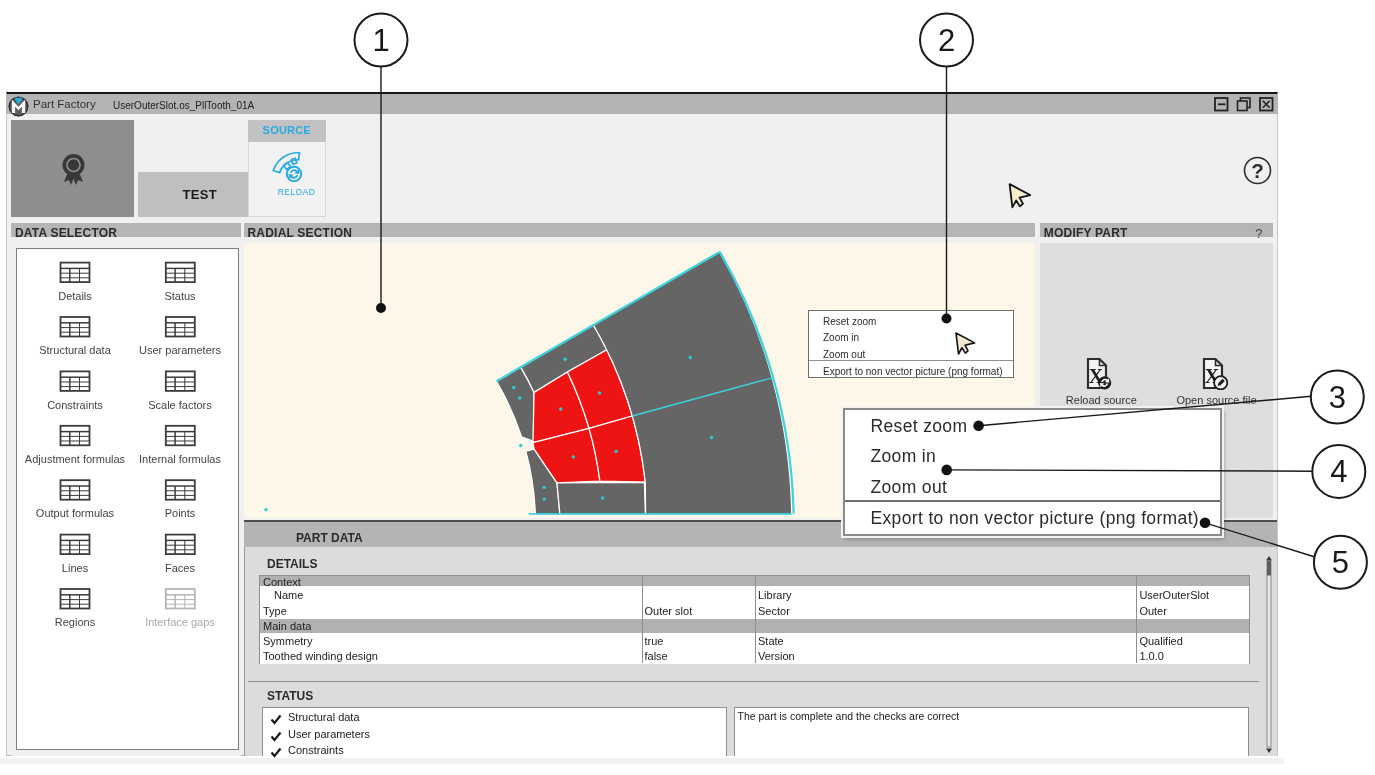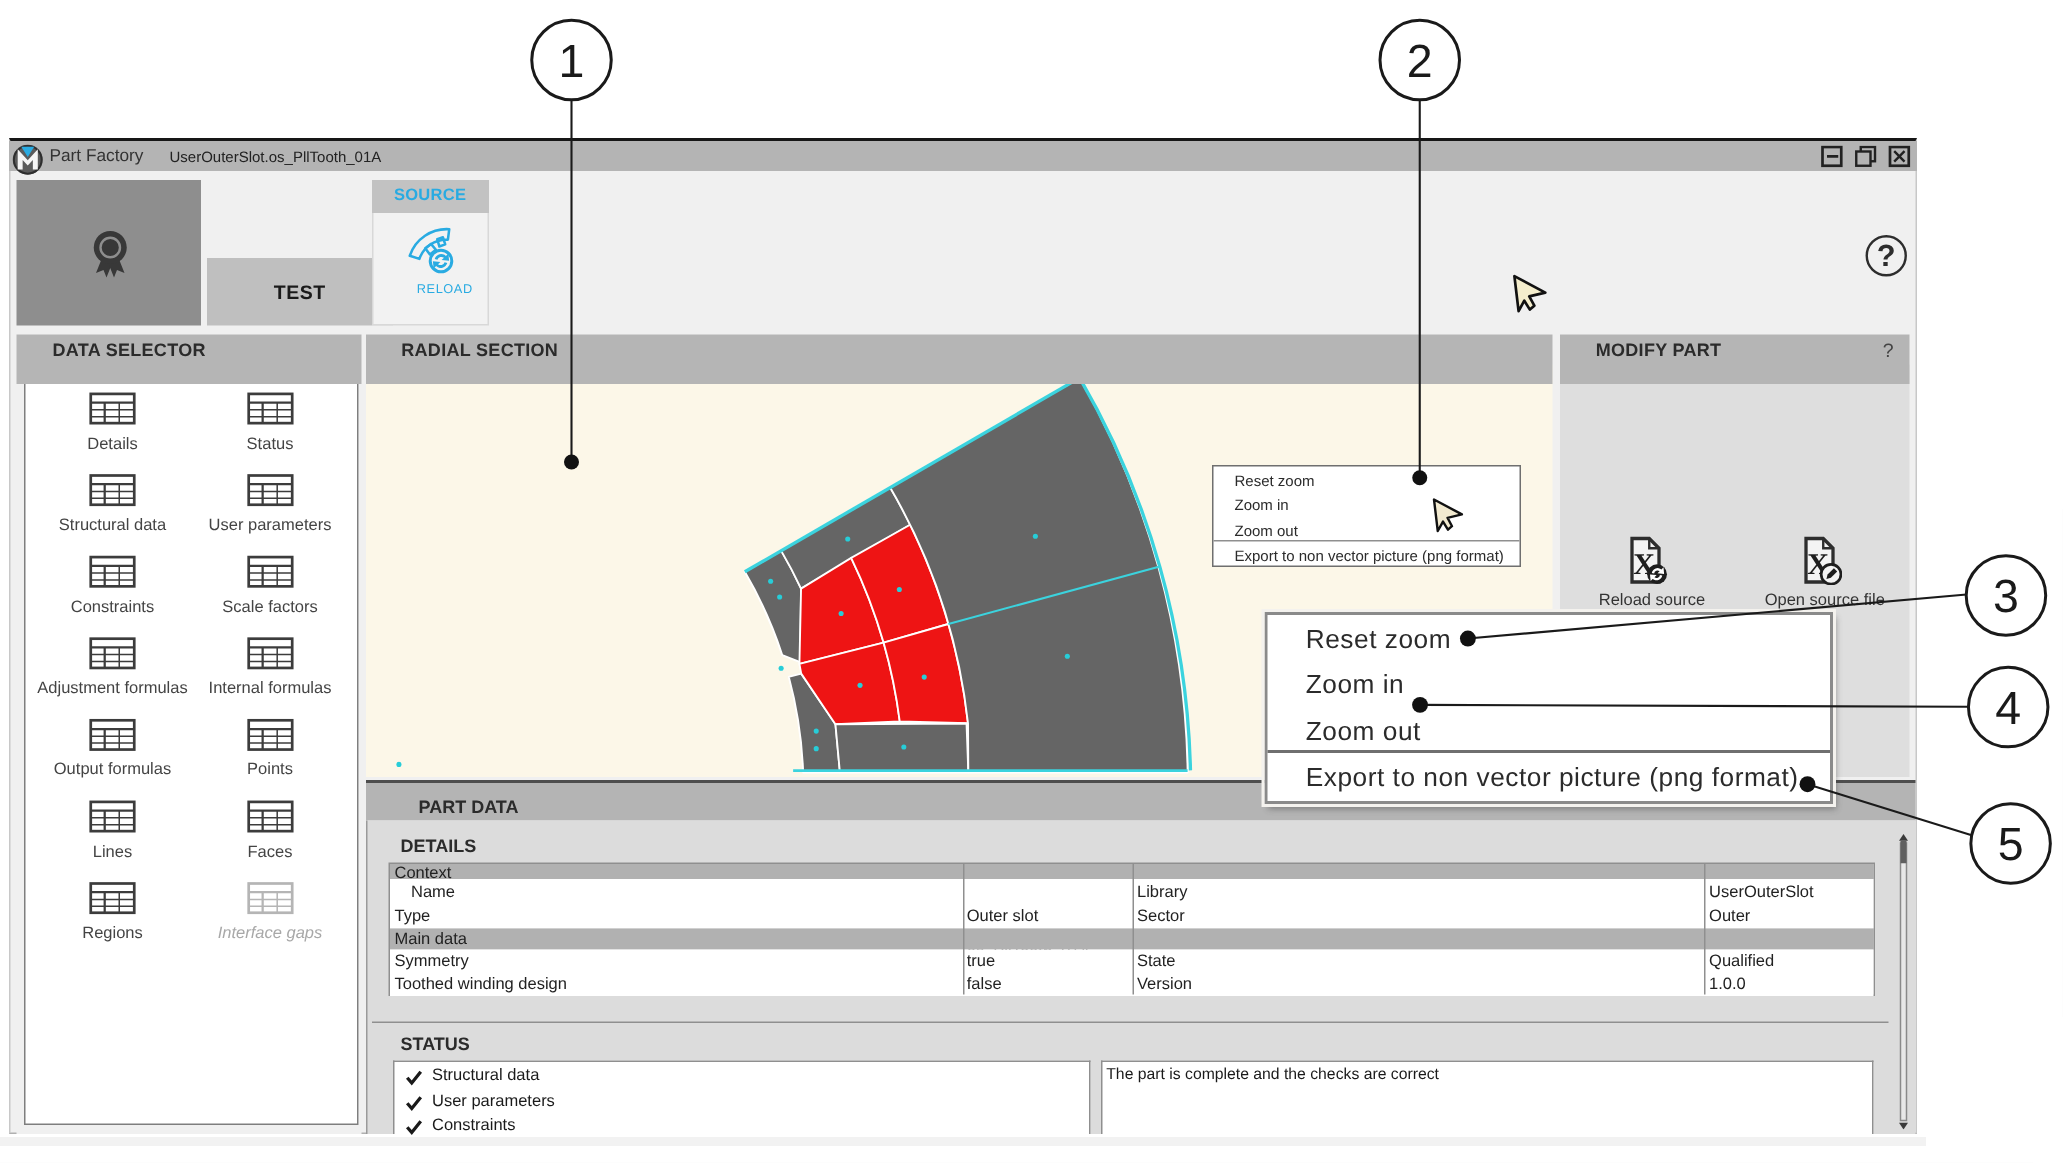--- a/index.html
+++ b/index.html
@@ -1,19 +1,19 @@
 <!DOCTYPE html>
 <html><head>
 <meta charset="utf-8">
 <style>
 * { margin:0; padding:0; box-sizing:border-box; }
 html,body { width:1375px; height:775px; background:#fff; font-family:"Liberation Sans", sans-serif; overflow:hidden; }
 #page { position:relative; width:1375px; height:775px; background:#fff; }
 .abs { position:absolute; }
-.hdr { background:#b5b5b5; color:#2b2b2b; font-weight:bold; font-size:12px; line-height:21px; padding-left:24px; letter-spacing:0.2px; height:33px; z-index:5; }
+.hdr { background:#b5b5b5; color:#2b2b2b; font-weight:bold; font-size:12px; line-height:21px; padding-left:4px; letter-spacing:0.2px; height:14px; z-index:5; }
 </style>
 </head>
 <body>
 <div id="page">
 
 <div class="abs" id="win" style="left:6px; top:92px; width:1272px; height:664px; background:#f0f0f0; border-top:2px solid #161616; border-left:1px solid #c8c8c8; border-right:1px solid #c8c8c8; border-bottom:1.5px solid #b0b0b0;"></div>
 
 <div class="abs" style="left:6px; top:94px; width:1272px; height:19.5px; background:#b4b4b4;"></div>
 <div class="abs" id="logo" style="left:8px; top:96px; width:21px; height:21px;">
 <svg width="21" height="21" viewBox="0 0 21 21">
@@ -197,21 +197,21 @@
     <div class="abs" style="left:120px; top:344.2px; width:120px; text-align:center; font-size:11px; color:#444;">User parameters</div>
     <div class="abs" style="left:15px; top:398.6px; width:120px; text-align:center; font-size:11px; color:#444;">Constraints</div>
     <div class="abs" style="left:120px; top:398.6px; width:120px; text-align:center; font-size:11px; color:#444;">Scale factors</div>
     <div class="abs" style="left:15px; top:453.0px; width:120px; text-align:center; font-size:11px; color:#444;">Adjustment formulas</div>
     <div class="abs" style="left:120px; top:453.0px; width:120px; text-align:center; font-size:11px; color:#444;">Internal formulas</div>
     <div class="abs" style="left:15px; top:507.4px; width:120px; text-align:center; font-size:11px; color:#444;">Output formulas</div>
     <div class="abs" style="left:120px; top:507.4px; width:120px; text-align:center; font-size:11px; color:#444;">Points</div>
     <div class="abs" style="left:15px; top:561.8px; width:120px; text-align:center; font-size:11px; color:#444;">Lines</div>
     <div class="abs" style="left:120px; top:561.8px; width:120px; text-align:center; font-size:11px; color:#444;">Faces</div>
     <div class="abs" style="left:15px; top:616.2px; width:120px; text-align:center; font-size:11px; color:#444;">Regions</div>
-    <div class="abs" style="left:120px; top:616.2px; width:120px; text-align:center; font-size:11px; color:#a8a8a8;font-style:italic;">Interface gaps</div>
+    <div class="abs" style="left:120px; top:616.2px; width:120px; text-align:center; font-size:11px; color:#a8a8a8;">Interface gaps</div>
 
 <div class="abs" id="radial" style="left:243.5px; top:243px; width:791.5px; height:274.5px; background:#fcf7e8; overflow:hidden;">
 <div class="abs" style="left:0px; top:0px;"><svg width="792" height="274" viewBox="243.5 243 791.5 274">
           <path d="M 495.8 381.2 A 287 287 0 0 1 520.8 436.8 L 532.7 441.4 L 533.3 392.4 A 315 315 0 0 0 520.0 367.1 Z" fill="#656565" stroke="#ffffff" stroke-width="1.25" stroke-linejoin="round"></path>
           <path d="M 525.1 451.2 L 533.4 449.1 L 556.2 482.8 L 559.2 515 L 534.7 515 A 287 287 0 0 0 525.1 451.2 Z" fill="#656565" stroke="#ffffff" stroke-width="1.25" stroke-linejoin="round"></path>
           <path d="M 520.0 367.1 L 592.5 324.7 A 399 399 0 0 1 606.0 349.8 L 533.3 392.4 A 315 315 0 0 0 520.0 367.1 Z" fill="#656565" stroke="#ffffff" stroke-width="1.25" stroke-linejoin="round"></path>
           <path d="M 533.3 392.4 L 566.7 371.9 A 354 354 0 0 1 588.3 428.4 L 532.2 442.6 Z" fill="#ee1414" stroke="#ffffff" stroke-width="1.25" stroke-linejoin="round"></path>
           <path d="M 566.7 371.9 L 606.0 349.8 A 399 399 0 0 1 631.5 416.0 L 588.3 428.4 A 354 354 0 0 0 566.7 371.9 Z" fill="#ee1414" stroke="#ffffff" stroke-width="1.25" stroke-linejoin="round"></path>
           <path d="M 532.2 442.6 L 588.3 428.4 A 354 354 0 0 1 599.1 481.0 L 556.2 482.8 L 533.4 449.1 Z" fill="#ee1414" stroke="#ffffff" stroke-width="1.25" stroke-linejoin="round"></path>
           <path d="M 588.3 428.4 L 631.5 416.0 A 399 399 0 0 1 644.6 482.2 L 599.1 481.0 A 354 354 0 0 0 588.3 428.4 Z" fill="#ee1414" stroke="#ffffff" stroke-width="1.25" stroke-linejoin="round"></path>
@@ -252,21 +252,21 @@
 <path d="M13.5 2 L13.5 8.5 L20 8.5" fill="none" stroke="#2d2d2d" stroke-width="1.6"></path>
 <text x="10" y="25.5" text-anchor="middle" font-family="Liberation Serif" font-size="20px" font-weight="bold" fill="#1e1e1e">X</text>
 <circle cx="18.7" cy="25.8" r="6.6" fill="#f4f4f4" stroke="#1e1e1e" stroke-width="1.8"></circle>
 <path d="M15.6 29 L16.4 26 L20.6 21.8 L22.8 24 L18.6 28.2 Z" fill="#1e1e1e"></path>
 </svg></div>
 <div class="abs" style="left:1039.8px; top:394px; width:123px; font-size:11px; color:#333; text-align:center;">Reload source</div>
 <div class="abs" style="left:1155px; top:394px; width:123px; font-size:11px; color:#333; text-align:center;">Open source file</div>
 
 <div class="abs" style="left:243.5px; top:519.5px; width:1033.5px; height:2.5px; background:#4e4e4e;"></div>
 <div class="abs" style="left:243.5px; top:522px; width:1033.5px; height:25px; background:#b4b4b4;"></div>
-<div class="abs" style="left:251px; top:530.5px; font-size:12px; font-weight:bold; color:#2b2b2b;padding-left:28px;">PART DATA</div>
+<div class="abs" style="left:268px; top:530.5px; font-size:12px; font-weight:bold; color:#2b2b2b;padding-left:28px;">PART DATA</div>
 <div class="abs" id="pdbody" style="left:243.5px; top:547px; width:1033.5px; height:208.5px; background:#dcdcdc; border-left:1px solid #9a9a9a;"></div>
 <div class="abs" style="left:267px; top:557px; font-size:12px; font-weight:bold; color:#2b2b2b;">DETAILS</div>
 <div class="abs" style="left:259px; top:574.9px; width:991px; height:89.6px; border:1px solid #8f8f8f;"></div>
     <div class="abs" style="left:260px; top:575.8px; width:989px; height:10.6px; background:#b1b1b1;"></div>
     <div class="abs" style="left:263px; top:576.0px; font-size:11px; color:#222; white-space:nowrap;">Context</div>
     <div class="abs" style="left:260px; top:586.4px; width:989px; height:32.5px; background:#ffffff;"></div>
     <div class="abs" style="left:263px; top:589.3px; font-size:11px; color:#222; white-space:nowrap;padding-left:11px;">Name</div>
     <div class="abs" style="left:644.5px; top:589.3px; font-size:11px; color:#222; white-space:nowrap;margin-top:40px;">os_PllTooth_01A</div>
     <div class="abs" style="left:758px; top:589.3px; font-size:11px; color:#222; white-space:nowrap;">Library</div>
     <div class="abs" style="left:1139.4px; top:589.3px; font-size:11px; color:#222; white-space:nowrap;">UserOuterSlot</div>

